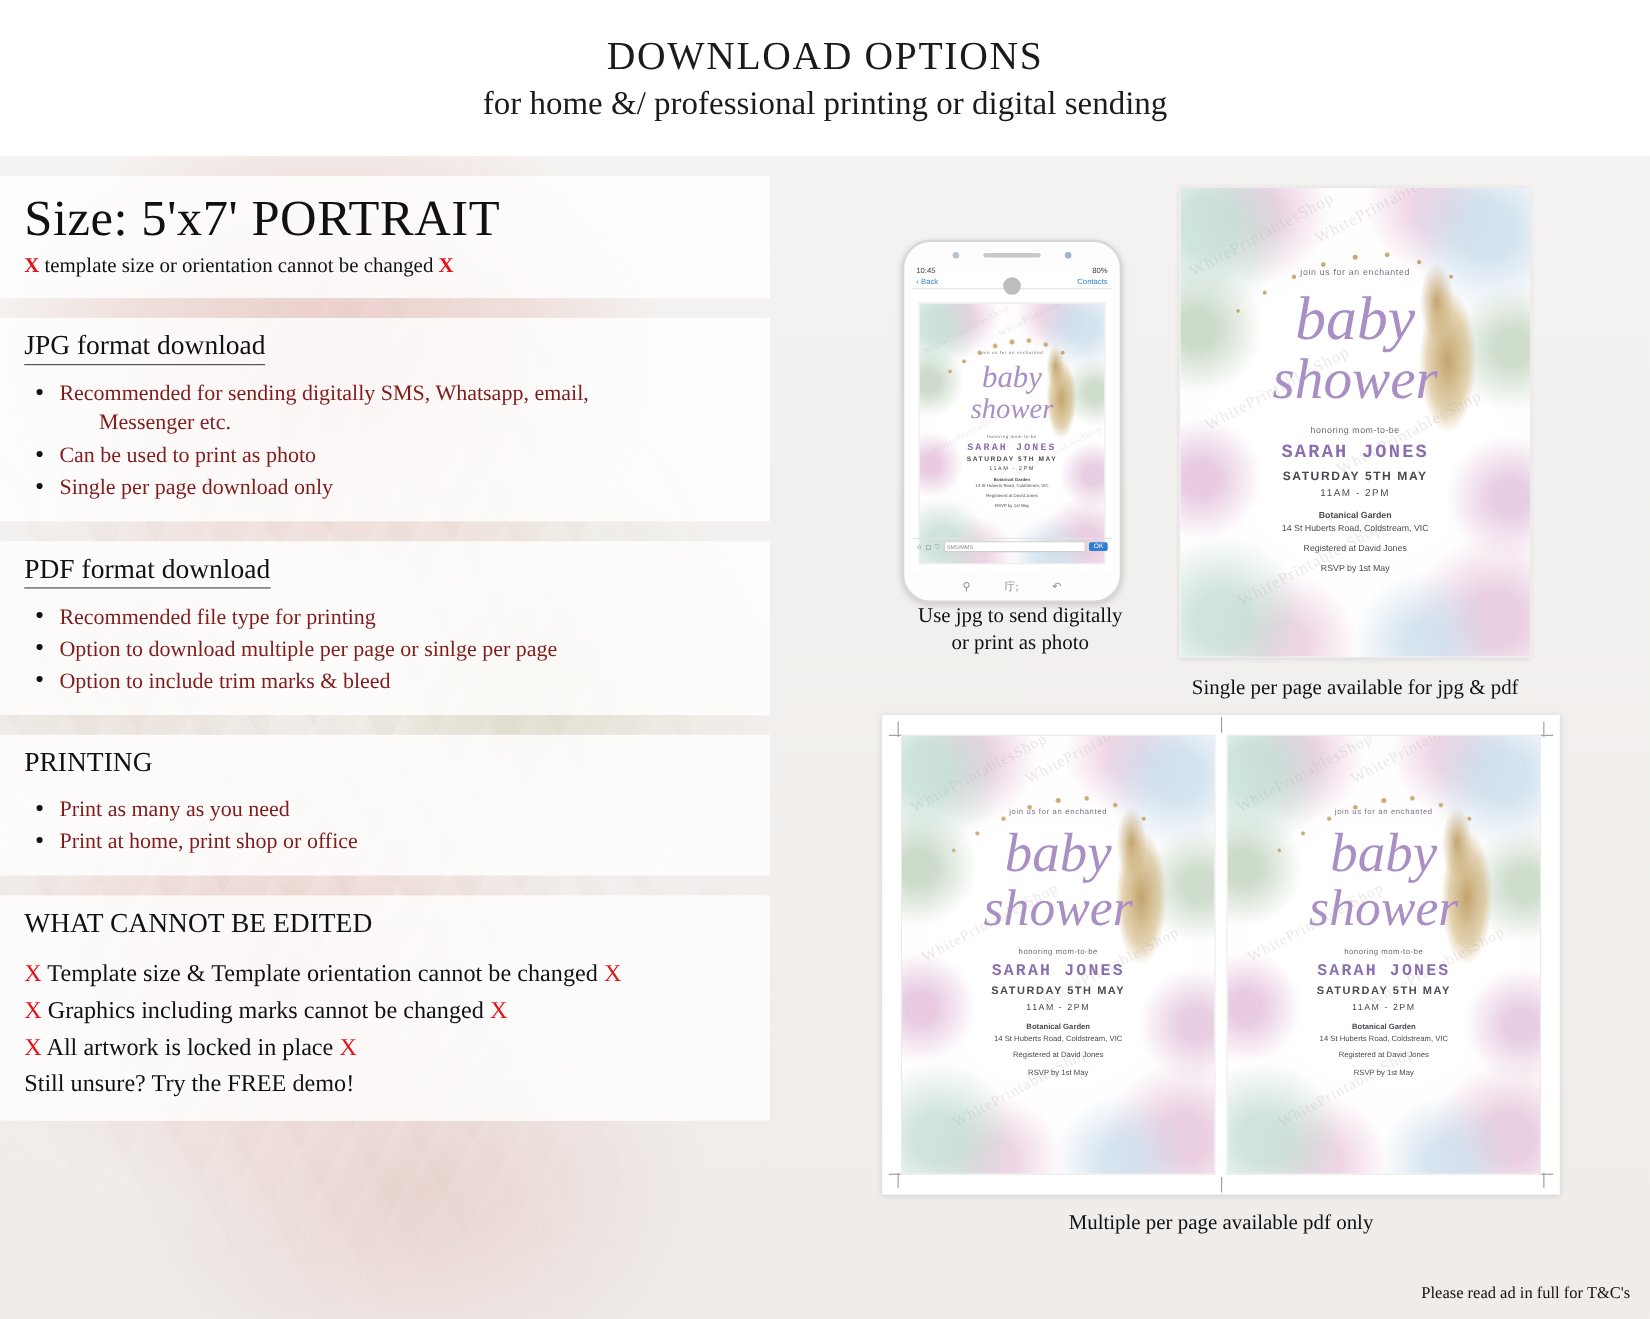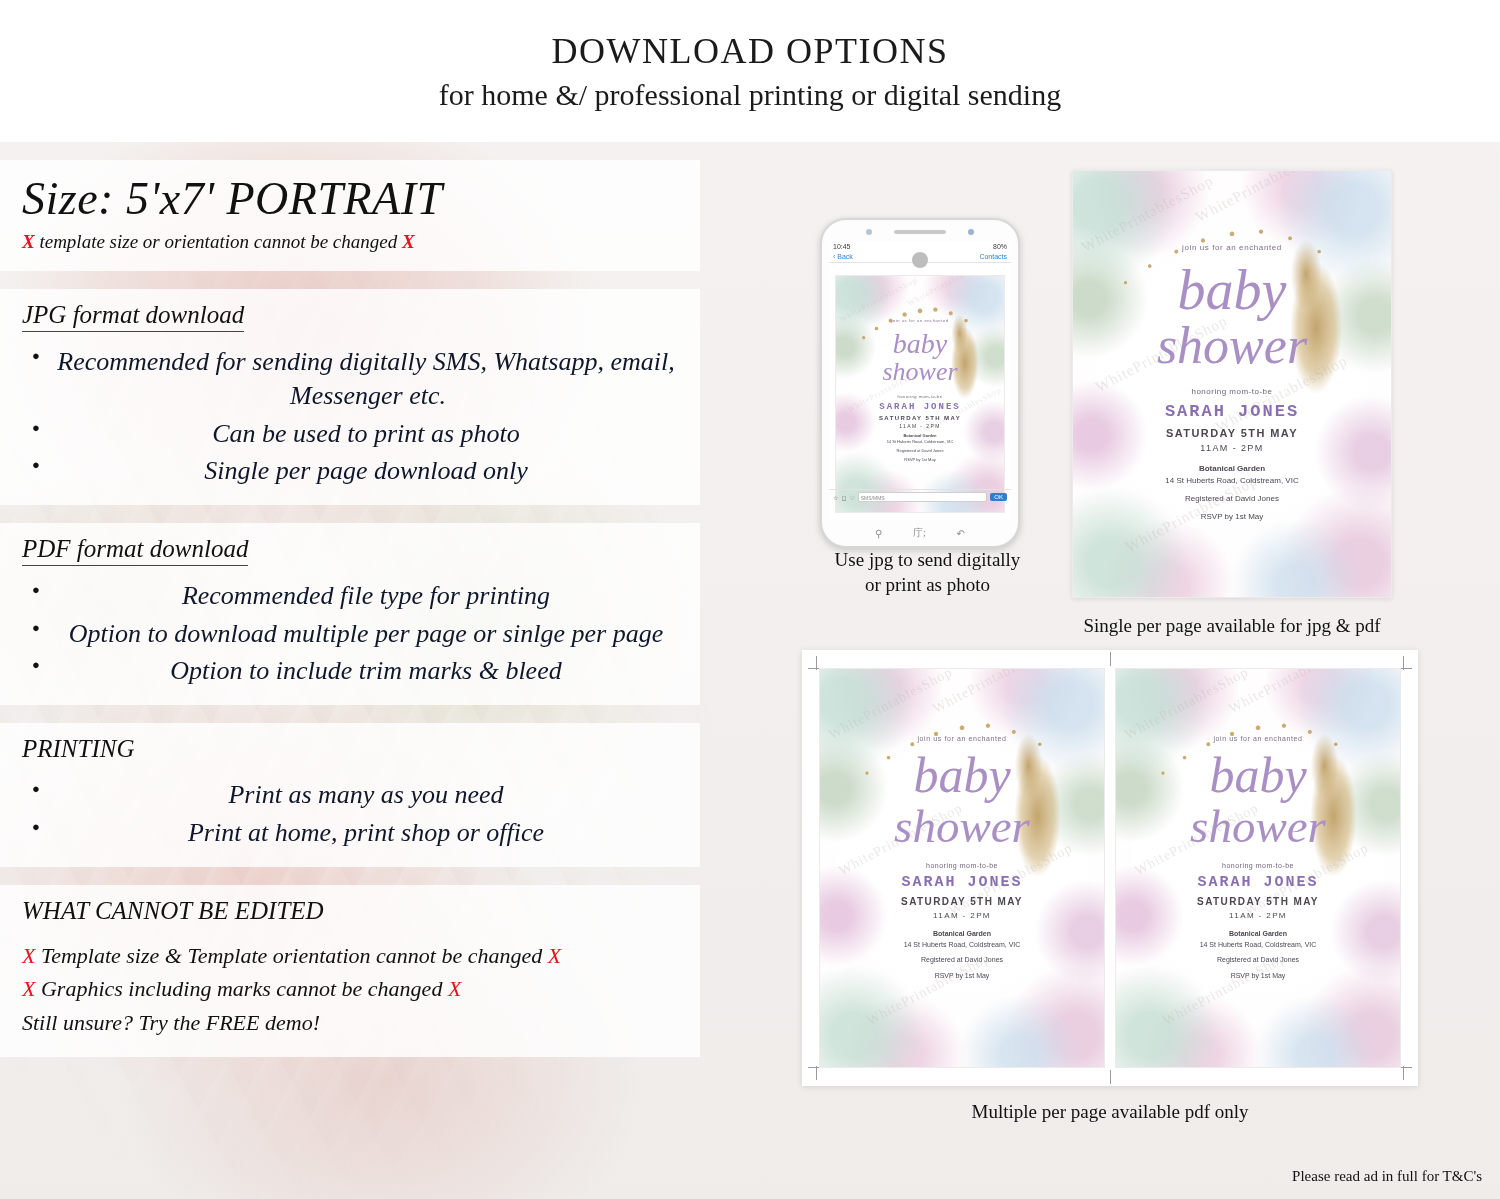--- a/index.html
+++ b/index.html
@@ -46,40 +46,39 @@
   .header h2 {
     margin:6px 0 0 0; font-weight:400; font-size:30px; color:#1b1b1b;
   }
 
   
   .left-col { position:absolute; left:0; top:160px; width:700px; z-index:4; }
   .panel {
     background:rgba(255,255,255,0.82);
     padding:10px 22px 14px 22px;
     margin-bottom:18px;
-    font-style:italic;
   }
   .size-title {
     font-size:46px; color:#111; margin:2px 0 6px 0; font-weight:400; letter-spacing:.5px;
   }
   .size-note { font-size:19px; color:#111; margin:0 0 4px 0; }
   .x-mark { color:#e4141b; font-weight:700; }
   .sec-title {
     font-size:25px; color:#111; margin:2px 0 10px 0;
     display:inline-block; border-bottom:1px solid #444; padding-bottom:2px;
   }
   .sec-title.nounderline { border-bottom:none; }
   ul.bul { margin:0; padding:0 0 0 8px; list-style:none; }
   ul.bul li {
-    font-size:26px; color:#0f172a; line-height:1.32; margin:3px 0; padding-left:24px; position:relative;text-align:center;
+    font-size:20px; color:#7f1d1d; line-height:1.32; margin:3px 0; padding-left:24px; position:relative;
   }
   ul.bul li::before {
     content:"\25CF"; position:absolute; left:2px; top:0px; font-size:13px; line-height:1.7; color:#111;
   }
-  ul.bul li .cont { display:block; padding-left:4px; }
+  ul.bul li .cont { display:block; padding-left:4px;margin-left:32px; }
   .warn-line { font-size:22px; color:#111; margin:5px 0; line-height:1.3; }
   .warn-line.red { color:#e4141b; }
   .warn-line.red .mid { color:#111; }
 
   
   .right-col { position:absolute; left:730px; top:150px; width:770px; height:1049px; z-index:4; }
 
   .caption { text-align:center; font-size:19px; color:#111; line-height:1.3; }
 
   
@@ -267,20 +266,25 @@
   <div class="panel">
     <div class="sec-title nounderline">WHAT CANNOT BE EDITED</div>
     <div class="warn-line red">
       <span>X</span>
       <span class="mid">Template size &amp; Template orientation cannot be changed</span>
       <span>X</span>
     </div>
     <div class="warn-line red">
       <span>X</span>
       <span class="mid">Graphics including marks cannot be changed</span>
+      <span>X</span>
+    </div>
+    <div class="warn-line red">
+      <span>X</span>
+      <span class="mid">All artwork is locked in place</span>
       <span>X</span>
     </div>
     <div class="warn-line">Still unsure? Try the FREE demo!</div>
   </div>
 
 </div>
 
 <div class="right-col">
 
   <div class="phone-wrap">

